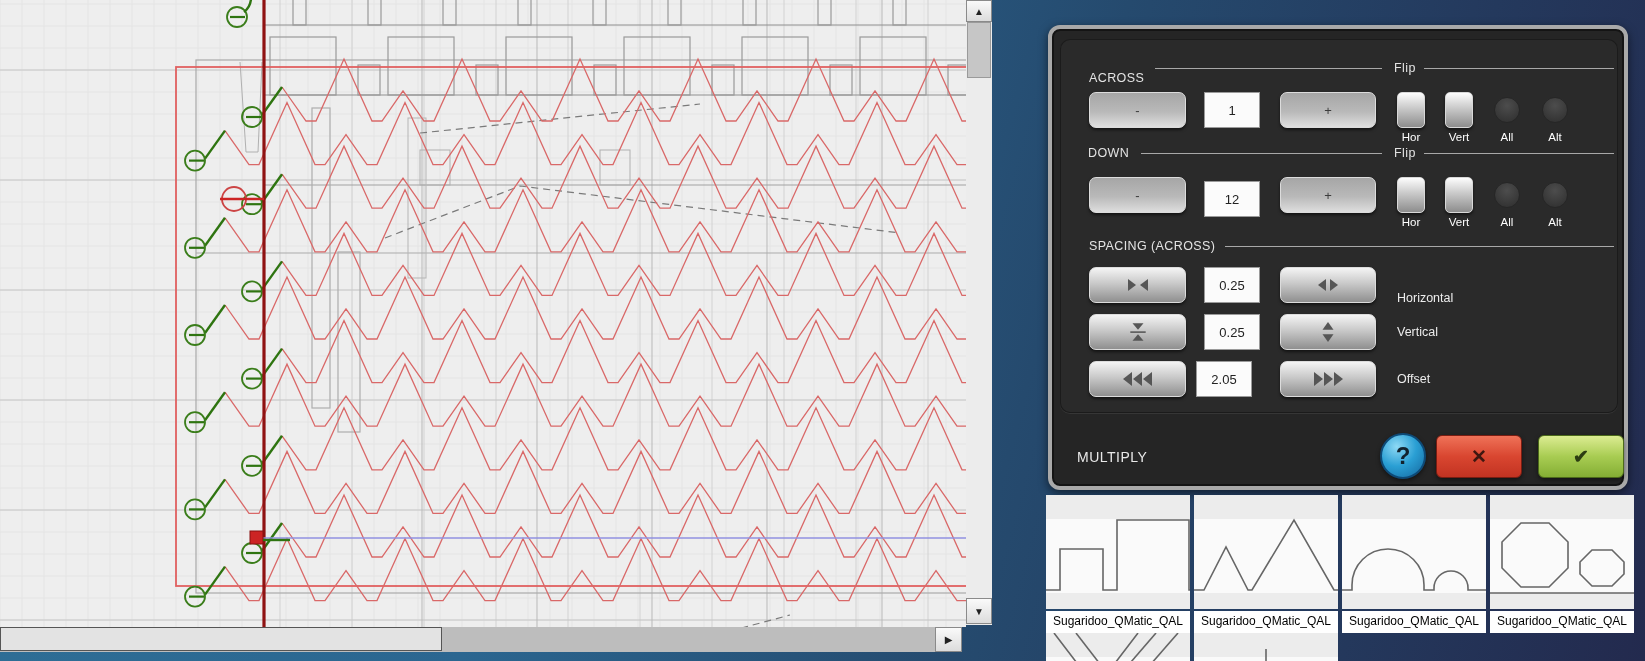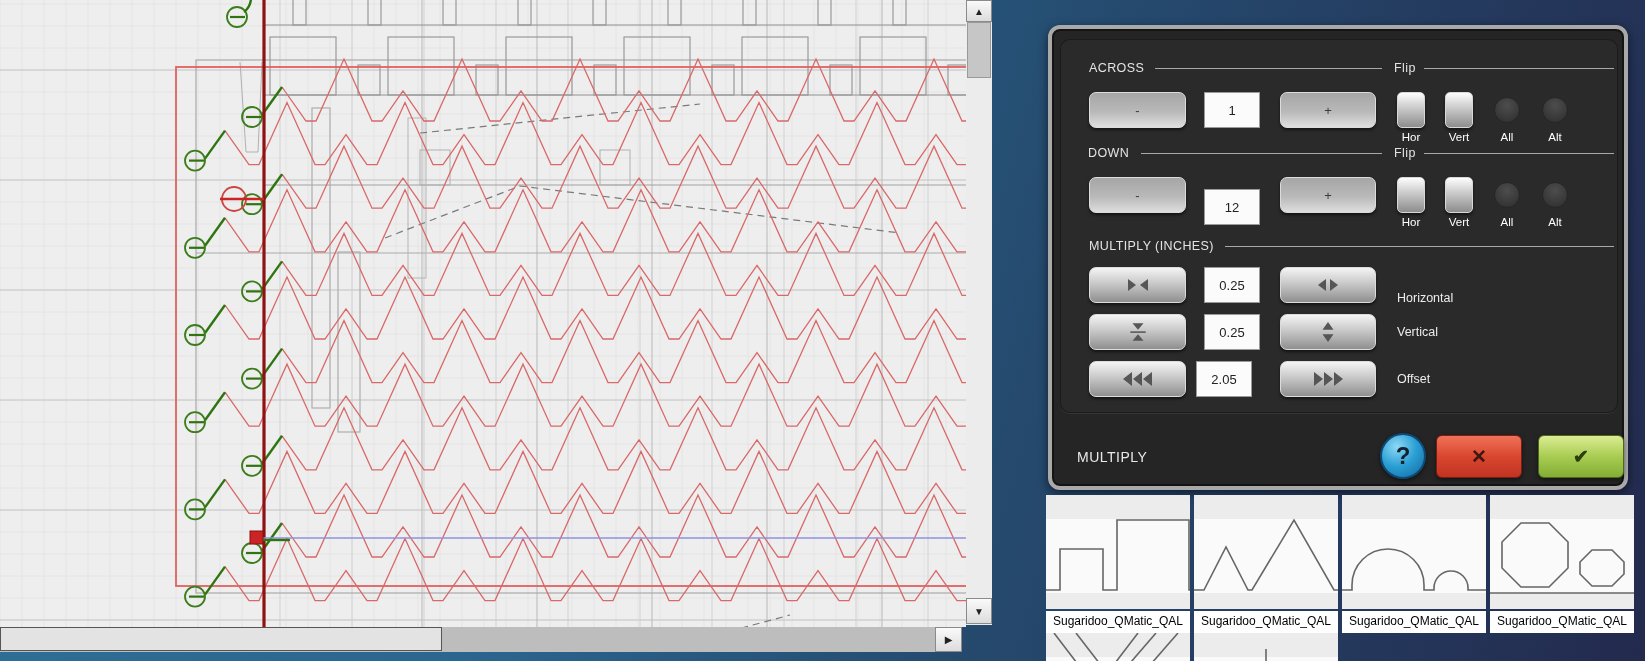--- a/index.html
+++ b/index.html
@@ -284,21 +284,21 @@
 <div class="hscroll">
   <div class="thumb"></div>
   <div class="btn right">
       <span>▶</span>
     </div>
 </div>
 
 <div class="panel">
   <div class="panel-inner">
 
-    <div class="sec-label" style="left:29px;top:22px">ACROSS</div>
+    <div class="sec-label" style="left:29px;top:32px">ACROSS</div>
     <div class="hline" style="left:95px;top:29px;width:227px"></div>
     <div class="sec-label" style="left:334px;top:22px">Flip</div>
     <div class="hline" style="left:364px;top:29px;width:190px"></div>
 
     <div class="gbtn" style="left:29px;top:53px;width:97px">-</div>
     <input class="valbox" style="left: 144px; top: 53px;" value="1">
     <div class="gbtn" style="left:220px;top:53px;width:96px">+</div>
     <div class="flipbtn" style="left:337px;top:53px"></div>
     <div class="flipbtn" style="left:385px;top:53px"></div>
     <div class="radio" style="left:434px;top:58px"></div>
@@ -307,32 +307,32 @@
     <div class="flip-sub" style="left:377px;top:92px">Vert</div>
     <div class="flip-sub" style="left:425px;top:92px">All</div>
     <div class="flip-sub" style="left:473px;top:92px">Alt</div>
 
     <div class="sec-label" style="left:28px;top:107px">DOWN</div>
     <div class="hline" style="left:81px;top:114px;width:241px"></div>
     <div class="sec-label" style="left:334px;top:107px">Flip</div>
     <div class="hline" style="left:364px;top:114px;width:190px"></div>
 
     <div class="gbtn" style="left:29px;top:138px;width:97px">-</div>
-    <input class="valbox" style="left: 144px; top: 150px;" value="12">
+    <input class="valbox" style="left: 144px; top: 142px;" value="12">
     <div class="gbtn" style="left:220px;top:138px;width:96px">+</div>
     <div class="flipbtn" style="left:337px;top:138px"></div>
     <div class="flipbtn" style="left:385px;top:138px"></div>
     <div class="radio" style="left:434px;top:143px"></div>
     <div class="radio" style="left:482px;top:143px"></div>
     <div class="flip-sub" style="left:329px;top:177px">Hor</div>
     <div class="flip-sub" style="left:377px;top:177px">Vert</div>
     <div class="flip-sub" style="left:425px;top:177px">All</div>
     <div class="flip-sub" style="left:473px;top:177px">Alt</div>
 
-    <div class="sec-label" style="left:29px;top:200px">MULTIPLY (INCHES)</div>
+    <div class="sec-label" style="left:29px;top:200px">SPACING (ACROSS)</div>
     <div class="hline" style="left:165px;top:207px;width:389px"></div>
 
     <div class="gbtn sbtn" style="left:29px;top:228px;width:97px">
       <svg width="26" height="16" viewBox="0 0 24 16">
           <polygon points="2,2 10,8 2,14" fill="#565656"></polygon>
           <polygon points="22,2 14,8 22,14" fill="#565656"></polygon>
         </svg>
     </div>
     <input class="valbox" style="left: 144px; top: 228px;" value="0.25">
     <div class="gbtn sbtn" style="left:220px;top:228px;width:96px">

